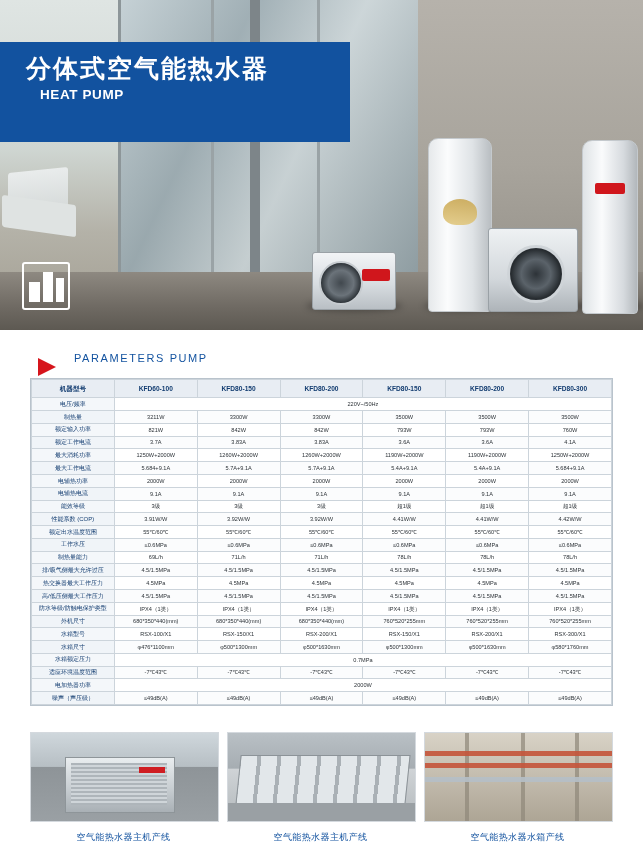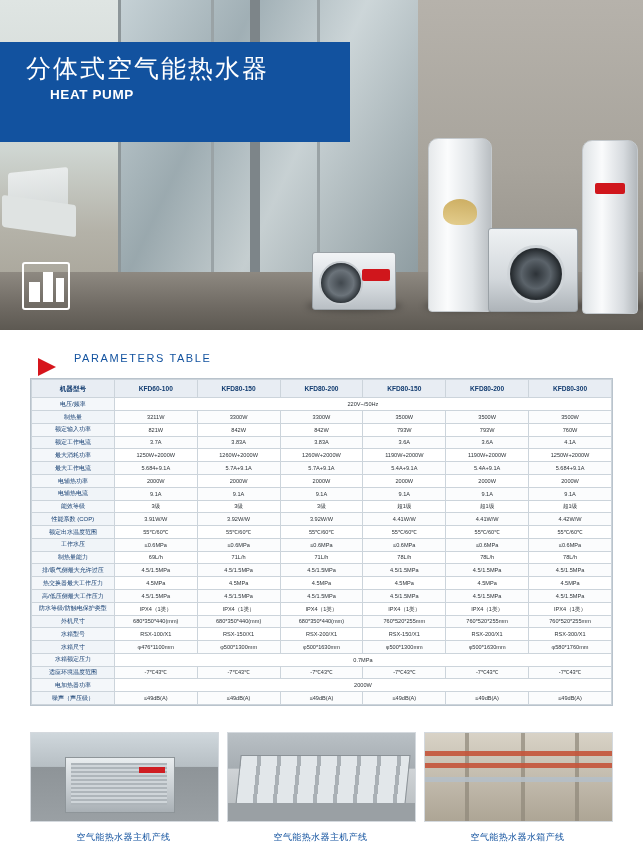--- a/index.html
+++ b/index.html
@@ -110,28 +110,28 @@
     position:absolute;top:300px;height:12px;border-radius:50%;
     background:rgba(0,0,0,.28);filter:blur(3px);
   }
   
   .hero-band{
     position:absolute;left:0;top:42px;width:350px;height:100px;
     background:#12529f;
     box-shadow:0 0 0 rgba(0,0,0,0);
   }
   .hero-band .cn{
-    color:#ffffff;font-size:25px;font-weight:normal;letter-spacing:2px;
+    color:#ffffff;font-size:25px;font-weight:bold;letter-spacing:2px;
     margin:10px 0 0 26px;
   }
   .hero-band .en1{
     color:#ffffff;font-size:13.5px;font-weight:bold;letter-spacing:.6px;margin:9px 0 0 26px;
   }
   .hero-band .en2{
-    color:#ffffff;font-size:13.5px;font-weight:bold;letter-spacing:.6px;margin:2px 0 0 26px;padding-left:24px;
+    color:#ffffff;font-size:13.5px;font-weight:bold;letter-spacing:.6px;margin:2px 0 0 16px;padding-left:24px;
   }
   
   .ribbon{
     position:absolute;left:22px;top:278px;height:30px;
     padding:0 16px 0 58px;
     background:#d6151c;
     display:flex;align-items:center;
     color:#fff;font-size:14px;font-weight:bold;letter-spacing:1px;
     border-radius:2px;
   }
@@ -280,21 +280,21 @@
 
   <div class="ribbon-icon">
     <i class="ri-b1"></i>
       <i class="ri-b2"></i>
       <i class="ri-b3"></i>
   </div>
 </div>
 
 <div class="sec">
   <div class="sec-arrow"></div>
-  <div class="sec-en">PARAMETERS TABLE</div>
+  <div class="sec-en">PARAMETERS PUMP</div>
 </div>
 
 <div class="table-wrap">
   <table>
     <thead>
       <tr>
         <th>机器型号</th>
         <th>KFD60-100</th>
         <th>KFD80-150</th>
         <th>KFD80-200</th>

